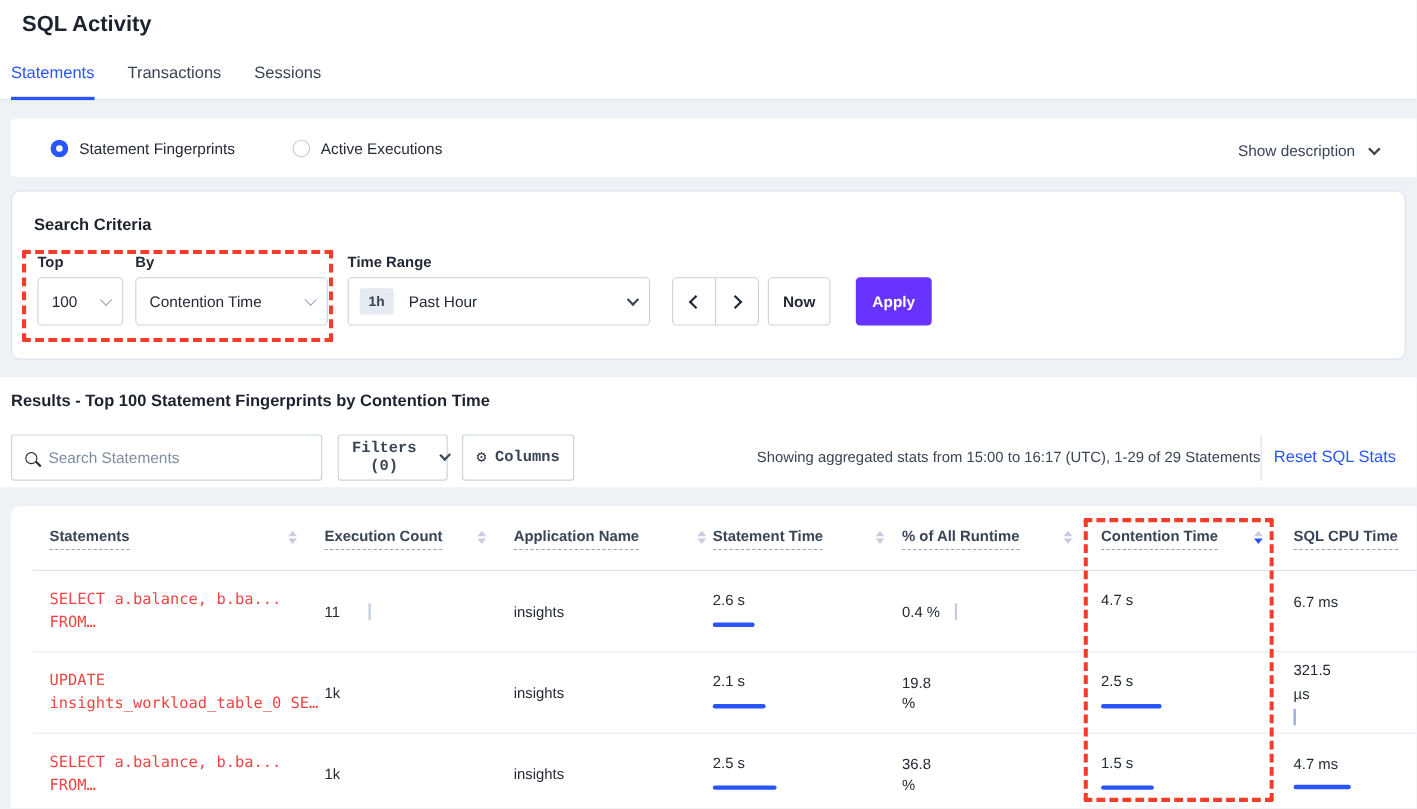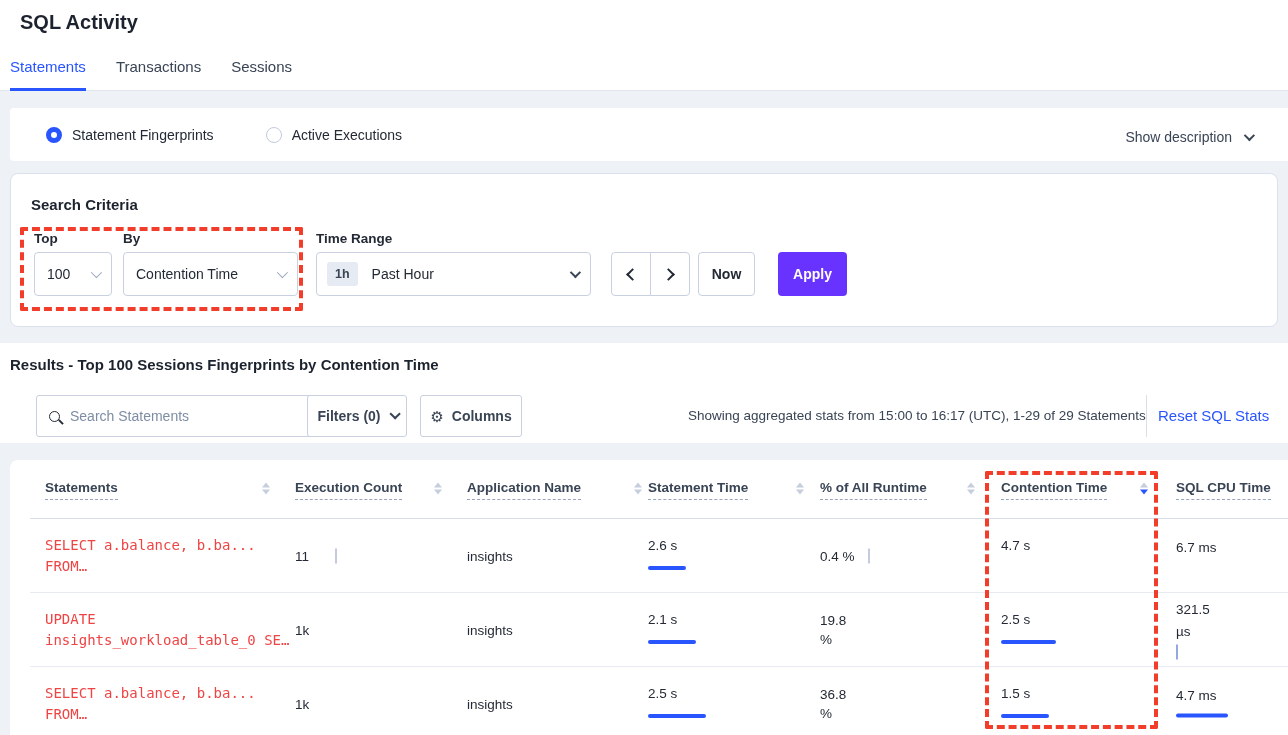--- a/index.html
+++ b/index.html
@@ -47,28 +47,28 @@
   .apply-btn { position:absolute; left:767px; top:78px; width:69px; height:44px; background:#6933ff; border:none;
                border-radius:4px; font-size:14px; font-weight:700; color:#fff; font-family:inherit; cursor:pointer; }
   
   .red-box { position:absolute; border:4px dashed #f23d2b; border-radius:2px; z-index:9; pointer-events:none; }
   .red-box.one { left:20px; top:227px; width:283px; height:84px; }
   .red-box.two { left:985px; top:471px; width:173px; height:258px; }
   
   .results-head { position:absolute; left:0; top:343px; width:1288px; height:100px; background:#fff; }
   .results-title { position:absolute; left:10px; top:13px; font-size:15px; font-weight:700; color:#1c232e; }
   .search-box { position:absolute; left:10px; top:52px; width:283px; height:42px; border:1px solid #c9d1e0; border-radius:3px;
-                display:flex; align-items:center; padding-left:12px; gap:10px; background:#fff;margin-left:26px; }
+                display:flex; align-items:center; padding-left:12px; gap:10px; background:#fff; }
   .search-box input { border:none; outline:none; font-size:14px; font-family:inherit; color:#242a35; width:220px; background:transparent; }
   .search-box input::placeholder { color:#7e8da4; }
   .mag { position:relative; width:11px; height:11px; border:1.8px solid #242a35; border-radius:50%; flex:none; }
   .mag::after { content:''; position:absolute; width:6px; height:1.8px; background:#242a35; transform:rotate(45deg); right:-5px; bottom:-2px; }
   .tool-btn { position:absolute; top:52px; height:42px; background:#fff; border:1px solid #c9d1e0; border-radius:3px;
               display:flex; align-items:center; justify-content:center; gap:8px; font-size:14px; font-weight:700; color:#394455;
-              font-family:Liberation Sans, sans-serif; cursor:pointer; }
+              font-family:Liberation Mono, monospace; cursor:pointer; }
   .filters-btn { left:307px; width:100px; }
   .columns-btn { left:420px; width:102px; }
   .gear { font-size:15px; font-weight:400; color:#394455; line-height:1; }
   .summary { position:absolute; left:688px; top:52px; width:447px; height:42px; line-height:42px; text-align:right;
              font-size:13.5px; color:#394455; white-space:nowrap; }
   .summary b { font-weight:400; }
   .vdivider { position:absolute; left:1146px; top:52px; width:1px; height:42px; background:#d9dfe9; }
   .reset-link { position:absolute; left:1158px; top:52px; height:42px; line-height:42px; font-size:15px; color:#2955ff; cursor:pointer; white-space:nowrap; }
   
   .table-card { position:absolute; left:10px; top:460px; width:1278px; height:275px; background:#fff; border-radius:8px 0 0 0; }
@@ -158,21 +158,21 @@
       <div class="nav-btn">
         <span class="angle-r"></span>
       </div>
     </div>
 
     <button class="now-btn">Now</button>
     <button class="apply-btn">Apply</button>
   </div>
 
   <div class="results-head">
-    <div class="results-title">Results - Top 100 Sessions Fingerprints by Contention Time</div>
+    <div class="results-title">Results - Top 100 Statement Fingerprints by Contention Time</div>
 
     <div class="search-box">
       <span class="mag"></span>
       <input type="text" placeholder="Search Statements" style="">
     </div>
 
     <button class="tool-btn filters-btn">
       <span>Filters (0)</span>
       <span class="chev" style="transform:rotate(45deg) translateY(-3px)"></span>
     </button>

